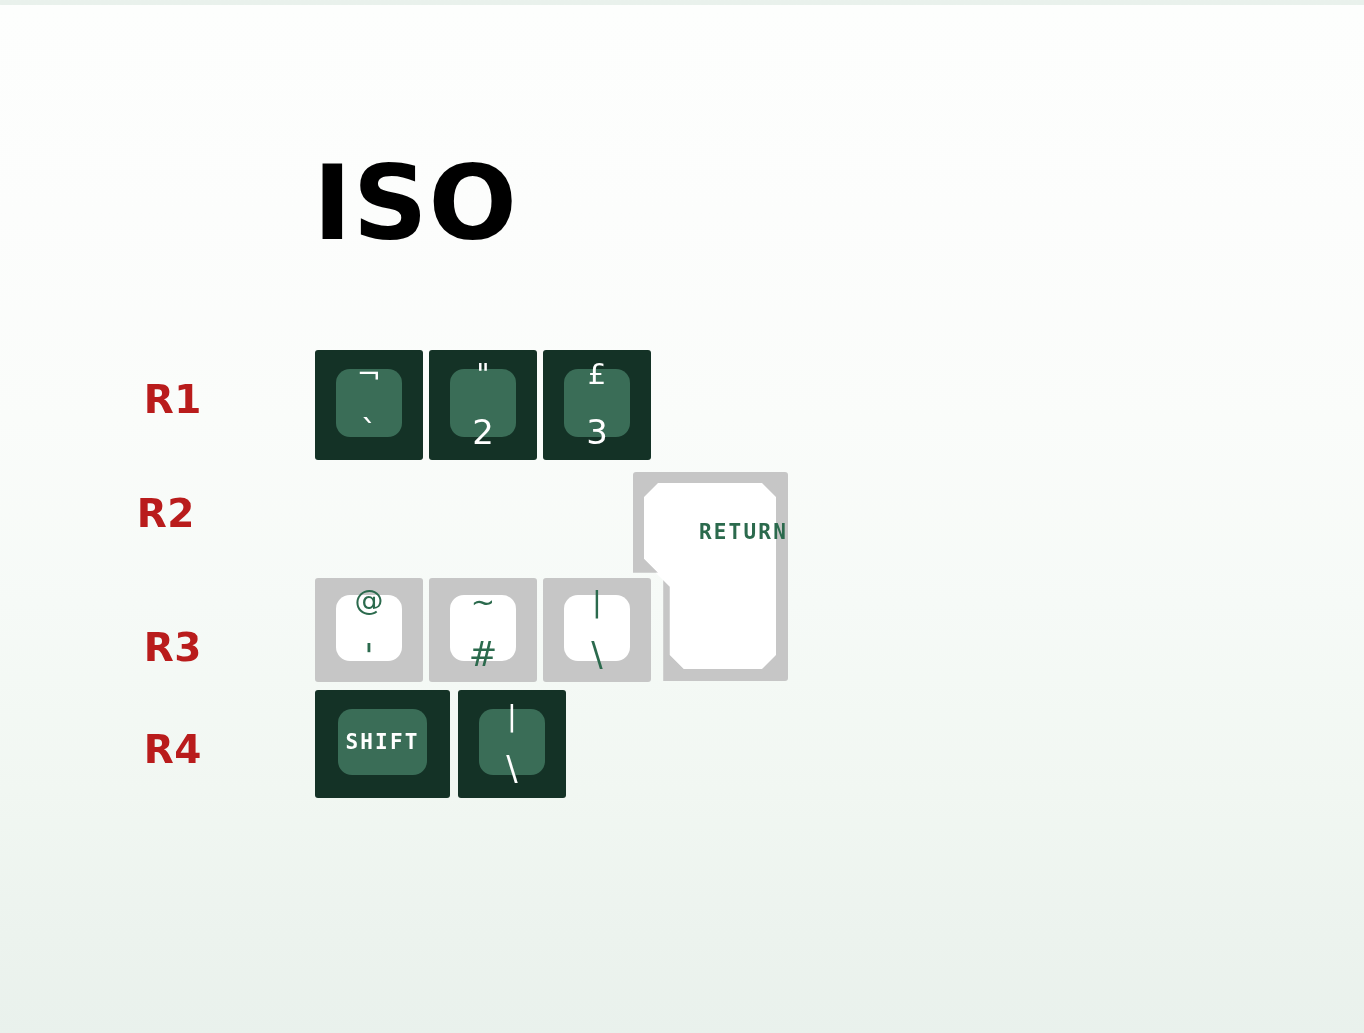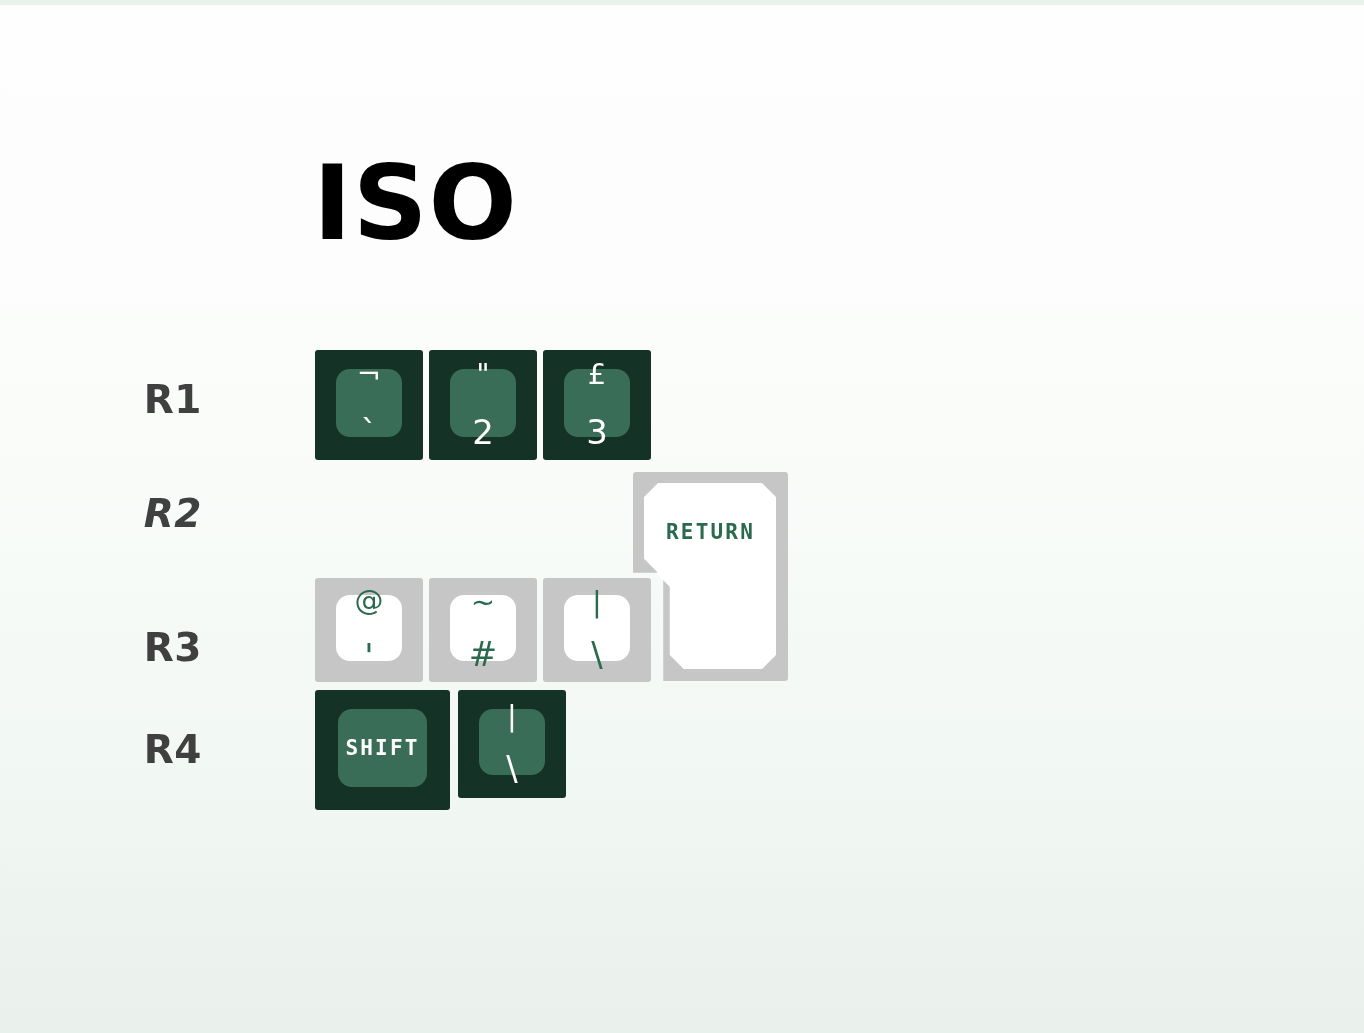--- a/index.html
+++ b/index.html
@@ -46,25 +46,25 @@
   
   .row-label {
     position: absolute;
     width: 120px;
     text-align: right;
     font-family: "DejaVu Sans", sans-serif;
     font-weight: 700;
     font-size: 39px;
     line-height: 39px;
     letter-spacing: 0.5px;
-    color: #404040;
+    color: #b91c1c;
     user-select: none;
   }
   .row-label.r1 { left: 62px; top: 360px; }
-  .row-label.r2 { left: 62px; top: 474px; font-style: italic; }
+  .row-label.r2 { left: 55px; top: 474px; }
   .row-label.r3 { left: 62px; top: 608px; }
   .row-label.r4 { left: 62px; top: 710px; }
 
   
   .keycap {
     position: absolute;
     border-radius: 3px;
   }
   .keycap .top {
     position: absolute;
@@ -144,21 +144,21 @@
         100% calc(100% - 14px), calc(100% - 14px) 100%,
         calc(19.5% + 14px) 100%, 19.5% calc(100% - 14px),
         19.5% calc(48.2% + 14px), calc(19.5% - 14px) 48.2%,
         14px 48.2%, 0 calc(48.2% - 14px), 0 14px);
   }
   .iso-return .legend.word {
     position: absolute;
     left: 0;
     right: 0;
     top: 50px;
-    text-align: center;
+    text-align: right;
     color: #2b6a4d;
   }
 </style>
 </head>
 <body>
 
 <div id="stage">
 
   <div class="title">ISO</div>
 
@@ -220,21 +220,21 @@
 
   <div class="keycap light" style="left:523px; top:558px; width:108px; height:104px;">
     <div class="top" style="left:16px; top:12px; right:16px; bottom:16px;">
       <div class="stack" style="gap:10px;">
         <span class="legend upper">|</span>
         <span class="legend lower">\</span>
       </div>
     </div>
   </div>
 
-  <div class="keycap dark" style="left:295px; top:670px; width:135px; height:120px;">
+  <div class="keycap dark" style="left:295px; top:670px; width:135px; height:108px;">
     <div class="top" style="left:18px; top:14px; right:18px; bottom:18px;">
       <span class="legend word">SHIFT</span>
     </div>
   </div>
 
   <div class="keycap dark" style="left:438px; top:670px; width:108px; height:108px;">
     <div class="top" style="left:16px; top:14px; right:16px; bottom:18px;">
       <div class="stack" style="gap:10px;">
         <span class="legend upper">|</span>
         <span class="legend lower">\</span>

